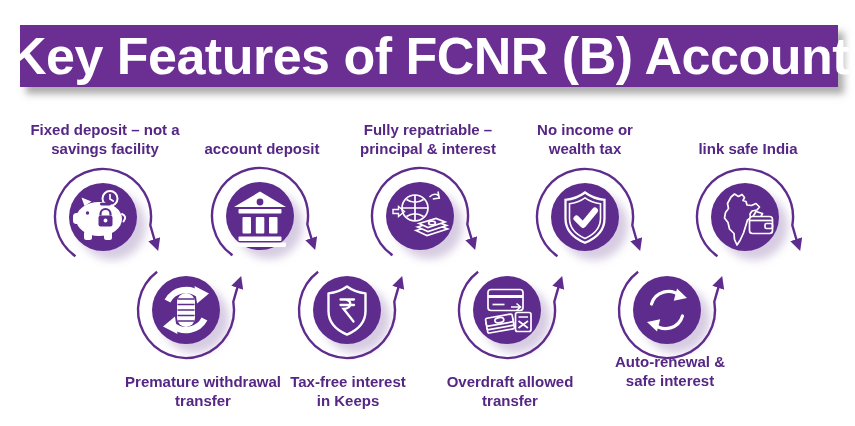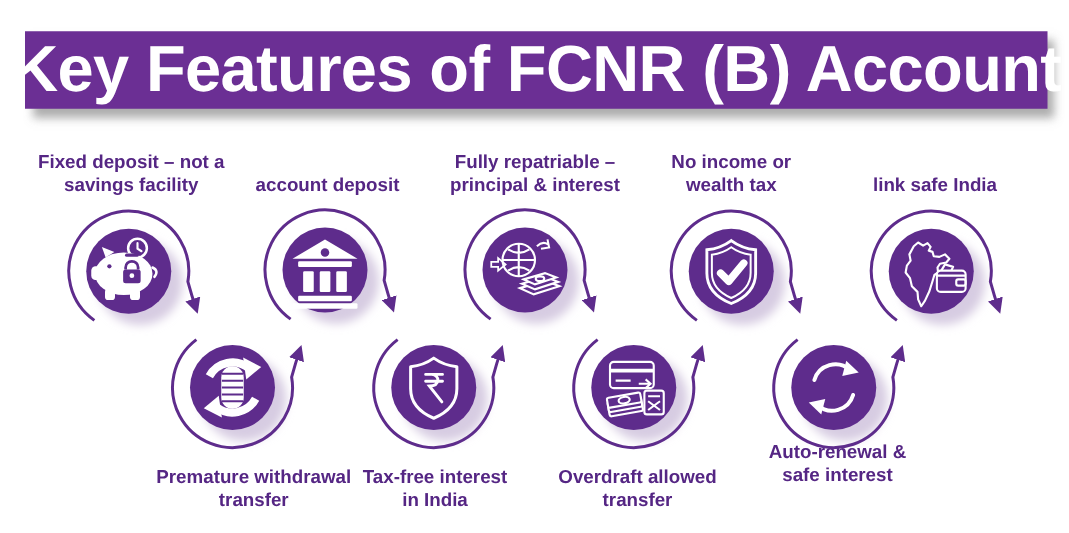--- a/index.html
+++ b/index.html
@@ -59,21 +59,21 @@
     <br>
     <span>link safe India</span>
   </div>
 
   <div class="label" style="left:203px;top:372px">
     <span>Premature withdrawal</span><br>
     <span>transfer</span>
   </div>
   <div class="label" style="left:348px;top:372px">
     <span>Tax-free interest</span><br>
-    <span>in India</span>
+    <span>in Keeps</span>
   </div>
   <div class="label" style="left:510px;top:372px">
     <span>Overdraft allowed</span><br>
     <span>transfer</span>
   </div>
   <div class="label" style="left:670px;top:352px">
     <span>Auto-renewal &amp;</span><br>
     <span>safe interest</span>
   </div>
 

